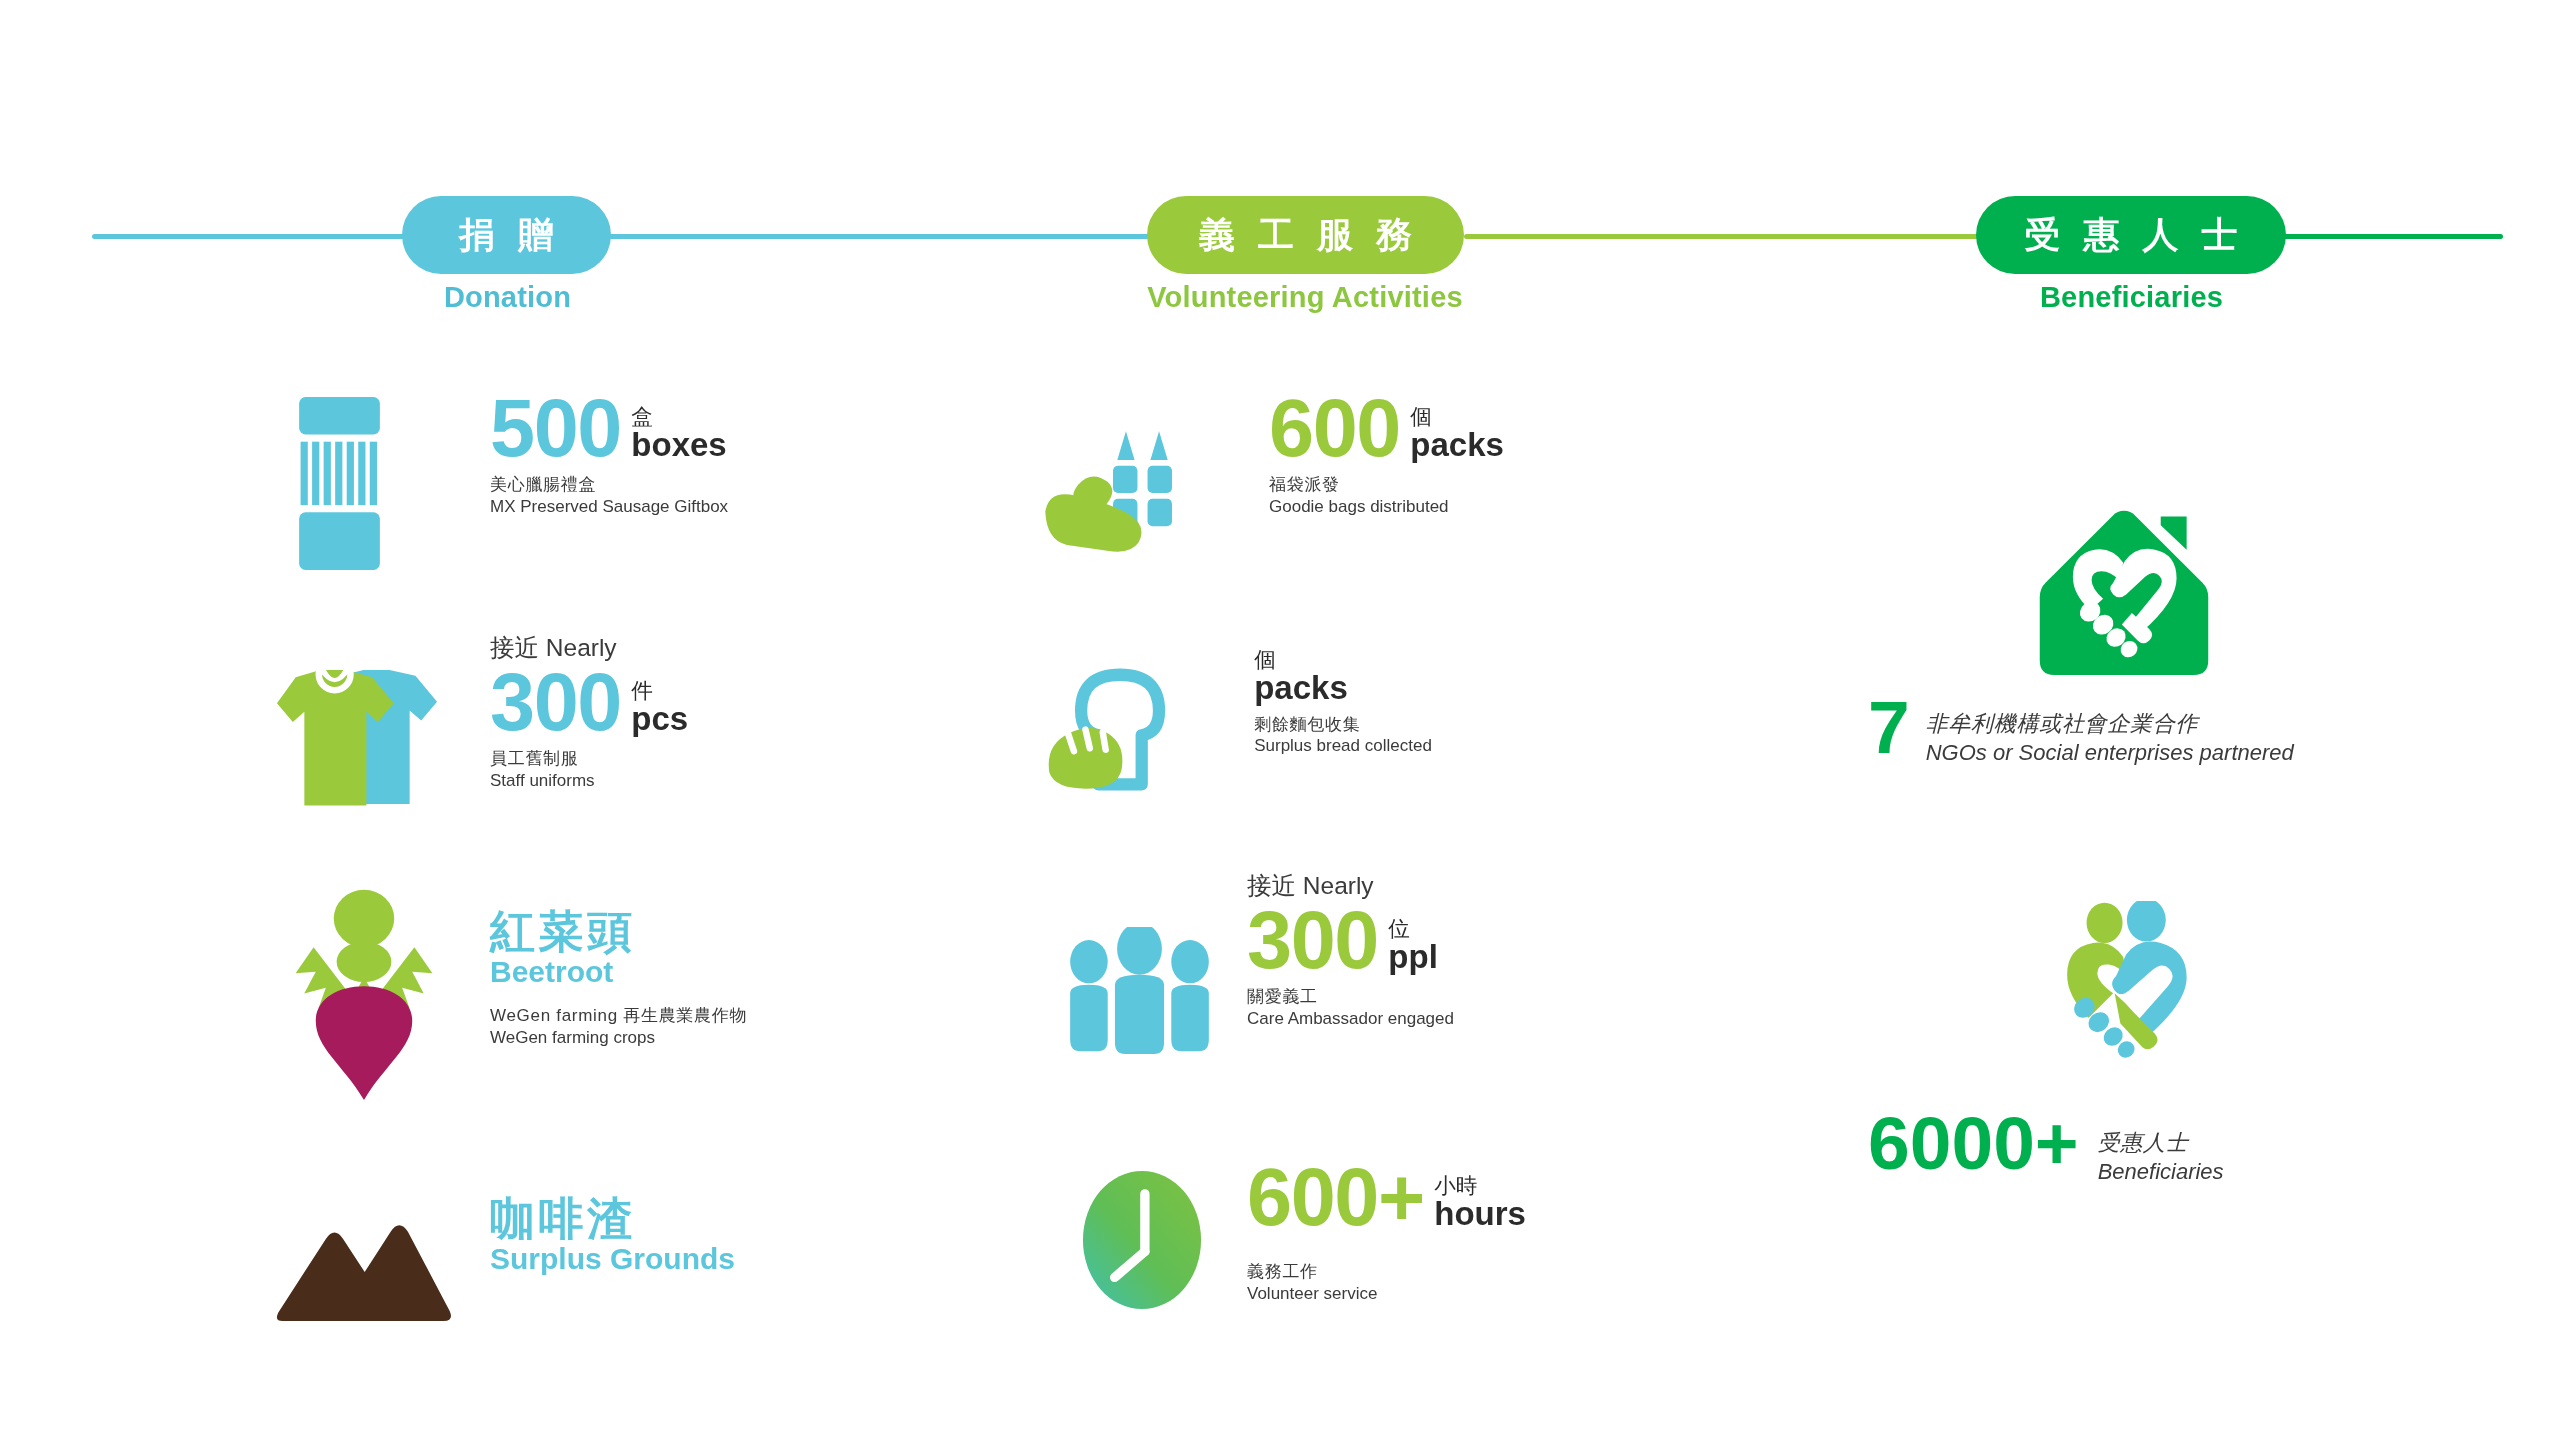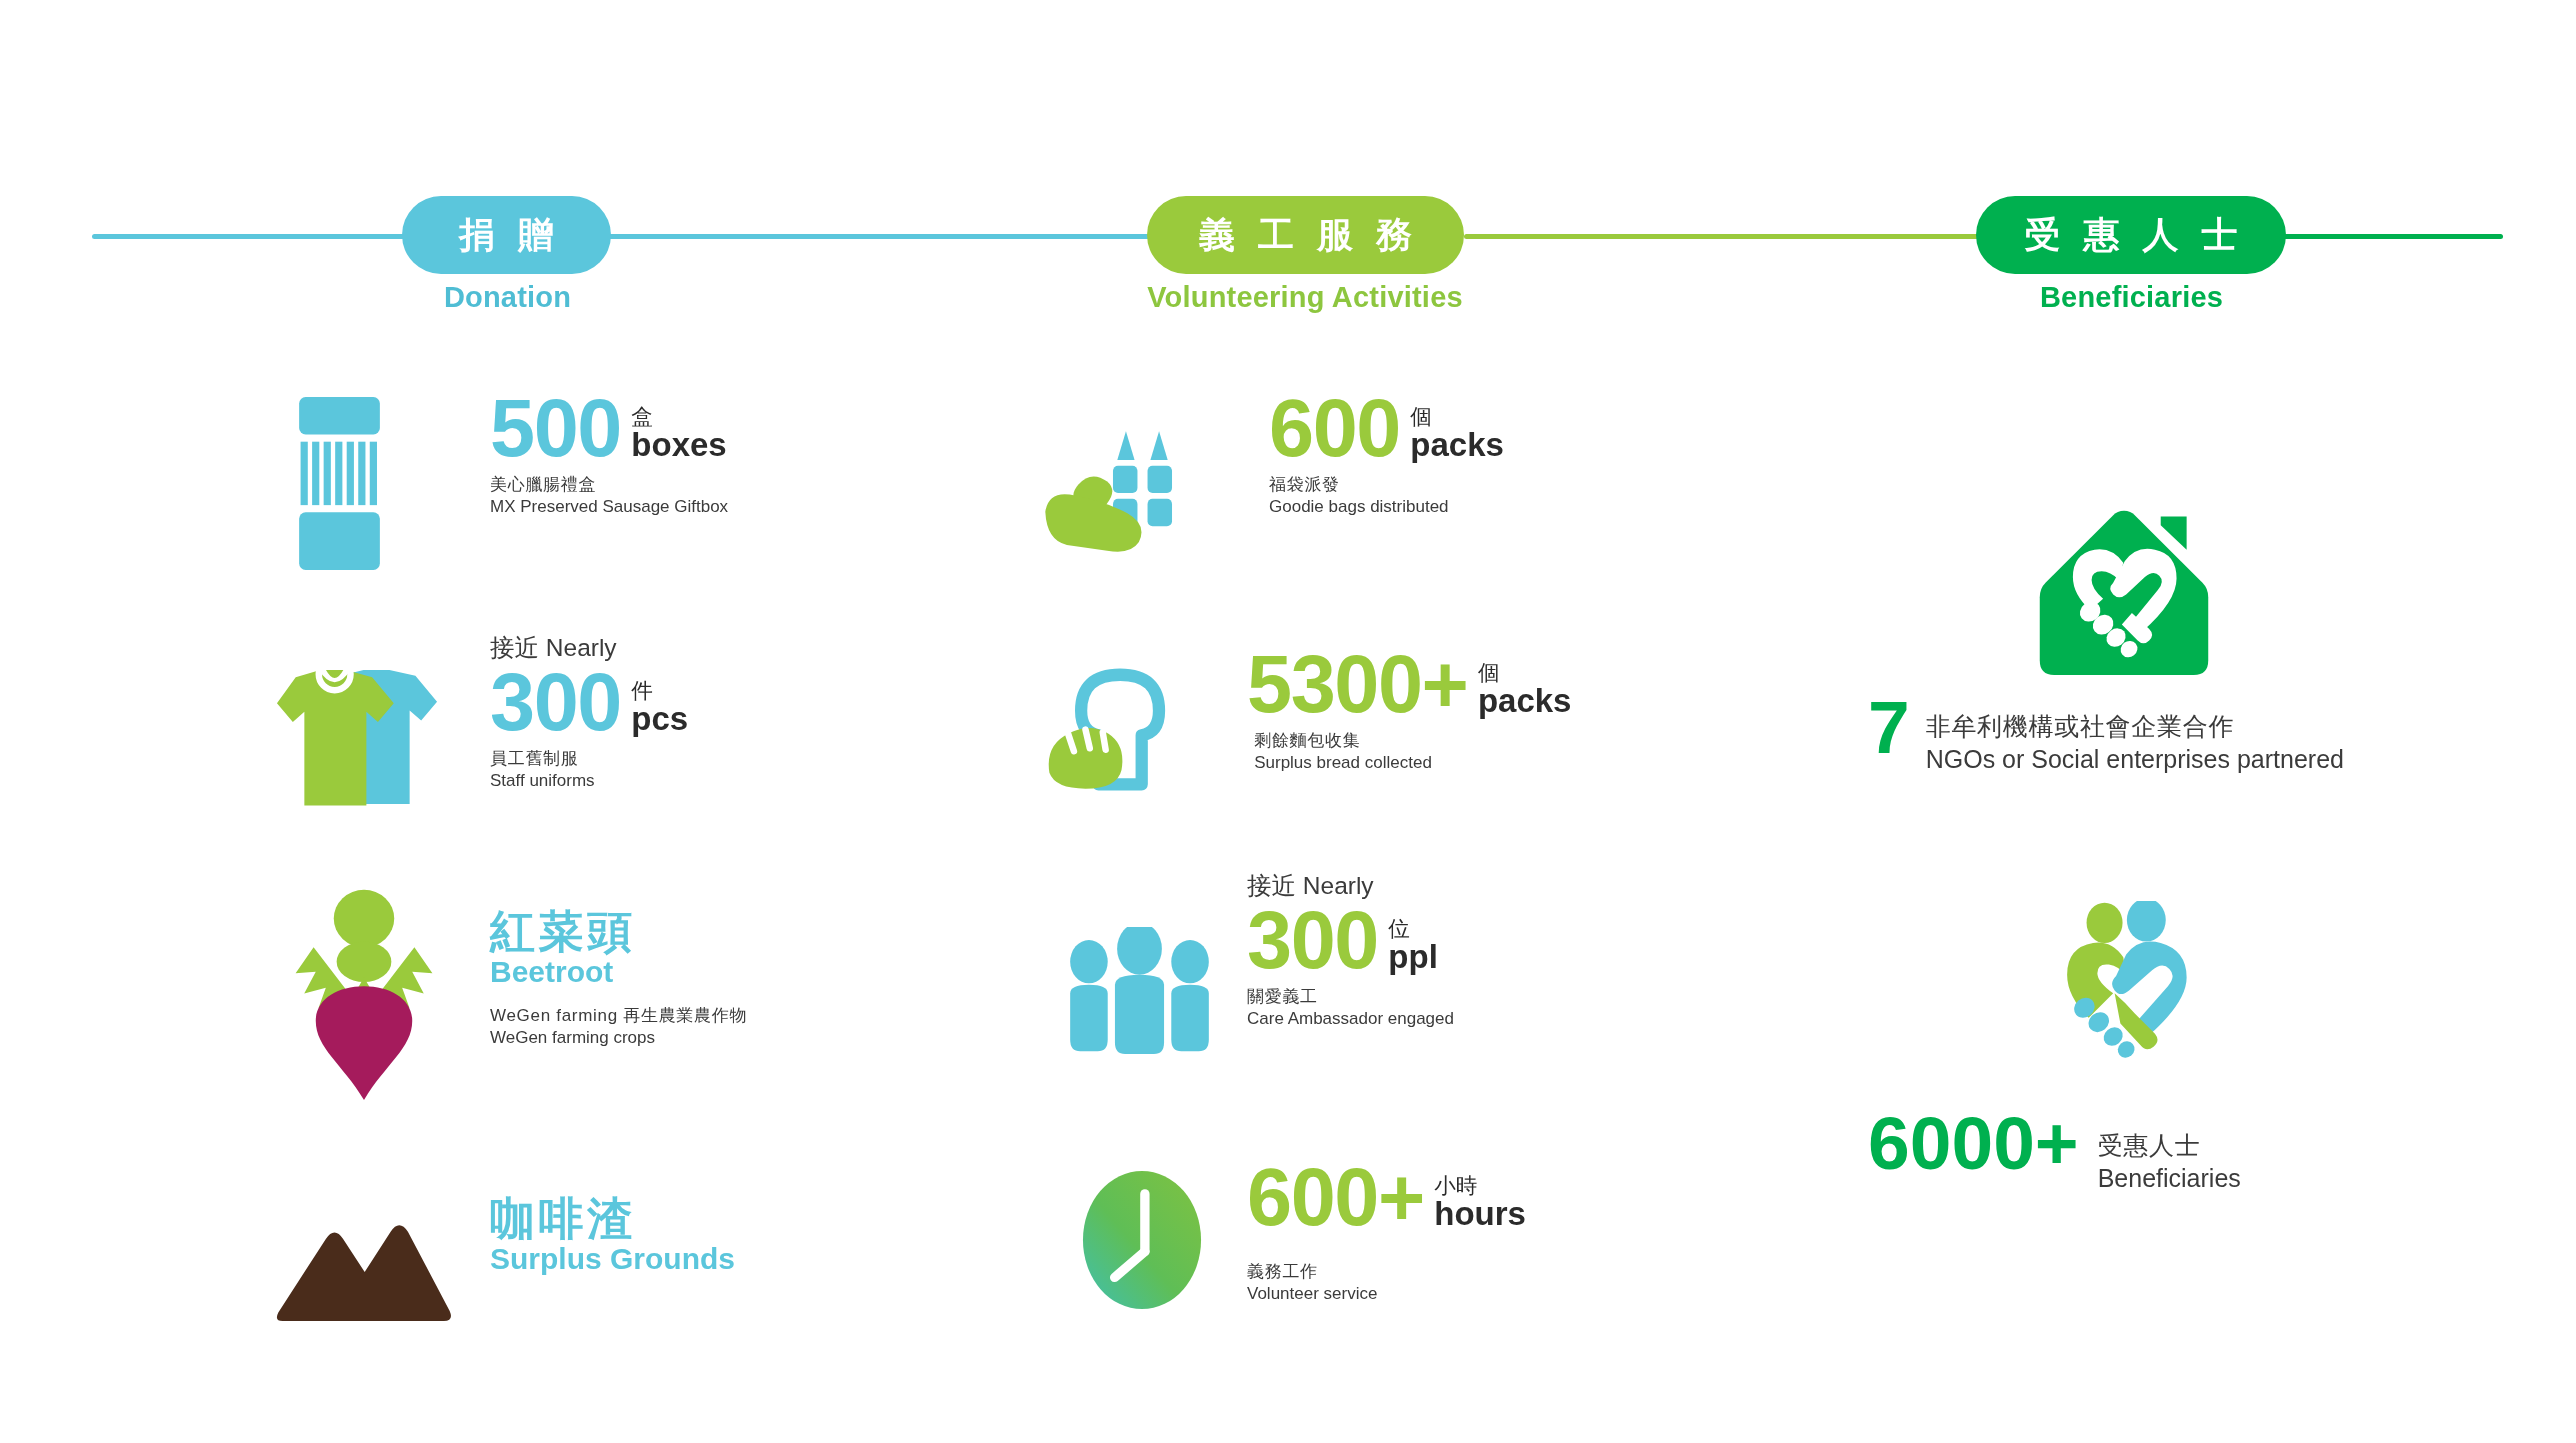--- a/index.html
+++ b/index.html
@@ -42,21 +42,21 @@
   .unit-en { font-size: 33px; color: #2b2b2b; font-weight: 700; line-height: 1.0; display: block; }
   .numline { white-space: nowrap; }
   .desc { font-size: 17px; color: #3b3b3b; line-height: 1.28; margin-top: 5.8px; }
   .desc .zh { display: block; letter-spacing: 0.7px; }
   .desc .en { display: block; }
 
   .word-zh { font-size: 45px; font-weight: 700; letter-spacing: 3.6px; line-height: 1.05; }
   .word-en { font-size: 30px; font-weight: 700; line-height: 1.12; }
 
   .inline-num { font-size: 75px; font-weight: 700; line-height: 0.9; }
-  .inline-desc { font-size: 25px; color: #3b3b3b; line-height: 1.3; }
+  .inline-desc { font-size: 22px; color: #3b3b3b; line-height: 1.3; font-style: italic; }
 </style>
 </head>
 <body>
 
 <div class="board">
 
   <div class="header-band">
 
     <div class="rule" style="left:92px; width:317px; background:#5BC6DC;"></div>
     <div class="rule" style="left:606px; width:548px; background:#5BC6DC;"></div>
@@ -212,21 +212,20 @@
                  Q100 184 56 184 Q14 184 6 162 Z" fill="#9ACA3C"></path>
         <g stroke="#ffffff" stroke-width="9" stroke-linecap="round" fill="none">
           <path d="M32 108 L40 132"></path>
           <path d="M56 102 L62 128"></path>
           <path d="M80 106 L84 130"></path>
         </g>
       </svg>
     </div>
     <div class="txt" style="left:209px; top:0px;">
       <div class="numline">
-        <span class="bignum" style="color:#9ACA3C;">5300+</span>
         <span class="unit-wrap">
           <span class="unit-zh">個</span>
           <span class="unit-en">packs</span>
         </span>
       </div>
       <div class="desc" style="margin-top:10px; margin-left:7.2px;">
         <span class="zh">剩餘麵包收集</span>
         <span class="en">Surplus bread collected</span>
       </div>
     </div>

